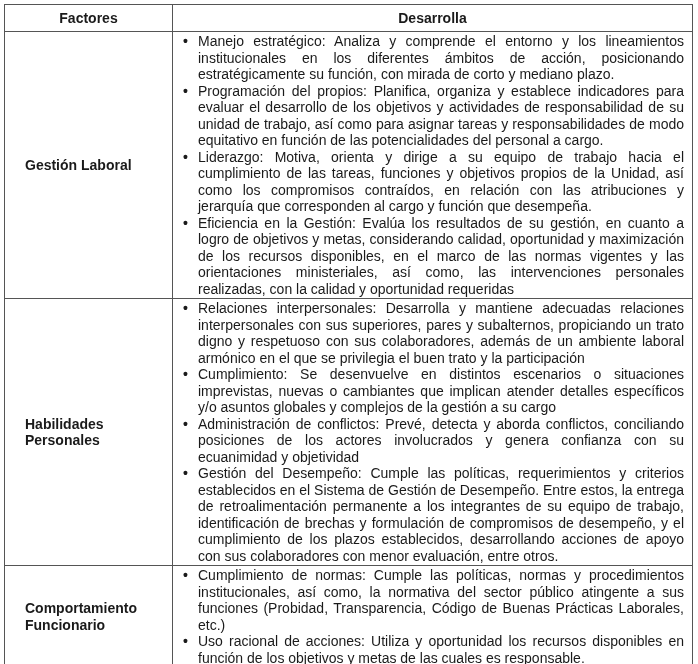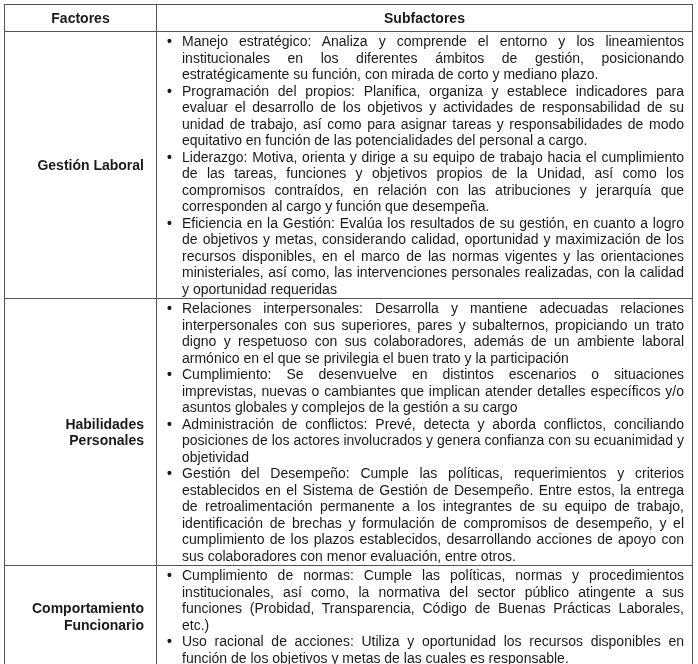--- a/index.html
+++ b/index.html
@@ -29,23 +29,23 @@
     }
     table.factors th {
       font-weight: bold;
       text-align: center;
       height: 26px;
       padding: 0;
       font-size: 14px;
     }
     th.col-factor, td.factor-cell { width: 127px; }
     td.factor-cell {
-      text-align: right;
+      text-align: left;
       font-weight: bold;
-      padding: 0 12px;
+      padding: 0 20px;
     }
     td.sub-cell {
       padding: 1px 8px 1px 6px;
       text-align: justify;
     }
     ul.sublist {
       margin: 0;
       padding: 0;
       list-style: none;
     }
@@ -64,30 +64,30 @@
       font-weight: normal;
     }
   </style>
 </head>
 <body>
 
 <table class="factors">
   <thead>
     <tr>
       <th class="col-factor">Factores</th>
-      <th class="col-sub">Subfactores</th>
+      <th class="col-sub">Desarrolla</th>
     </tr>
   </thead>
   <tbody>
 
     <tr>
       <td class="factor-cell">Gestión Laboral</td>
       <td class="sub-cell">
         <ul class="sublist">
-          <li><span class="bullet">•</span><span class="name">Manejo estratégico:</span><span> Analiza y comprende el entorno y los lineamientos institucionales en los diferentes ámbitos de gestión, posicionando estratégicamente su función, con mirada de corto y mediano plazo.</span></li>
+          <li><span class="bullet">•</span><span class="name">Manejo estratégico:</span><span> Analiza y comprende el entorno y los lineamientos institucionales en los diferentes ámbitos de acción, posicionando estratégicamente su función, con mirada de corto y mediano plazo.</span></li>
           <li><span class="bullet">•</span><span class="name">Programación del propios</span><span>: Planifica, organiza y establece indicadores para evaluar el desarrollo de los objetivos y actividades de responsabilidad de su unidad de trabajo, así como para asignar tareas y responsabilidades de modo equitativo en función de las potencialidades del personal a cargo.</span></li>
           <li><span class="bullet">•</span><span class="name">Liderazgo</span><span>: Motiva, orienta y dirige a su equipo de trabajo hacia el cumplimiento de las tareas, funciones y objetivos propios de la Unidad, así como los compromisos contraídos, en relación con las atribuciones y jerarquía que corresponden al cargo y función que desempeña.</span></li>
           <li><span class="bullet">•</span><span class="name">Eficiencia en la Gestión:</span><span> Evalúa los resultados de su gestión, en cuanto a logro de objetivos y metas, considerando calidad, oportunidad y maximización de los recursos disponibles, en el marco de las normas vigentes y las orientaciones ministeriales, así como, las intervenciones personales realizadas, con la calidad y oportunidad requeridas</span></li>
         </ul>
       </td>
     </tr>
 
     <tr>
       <td class="factor-cell">Habilidades Personales</td>
       <td class="sub-cell">

